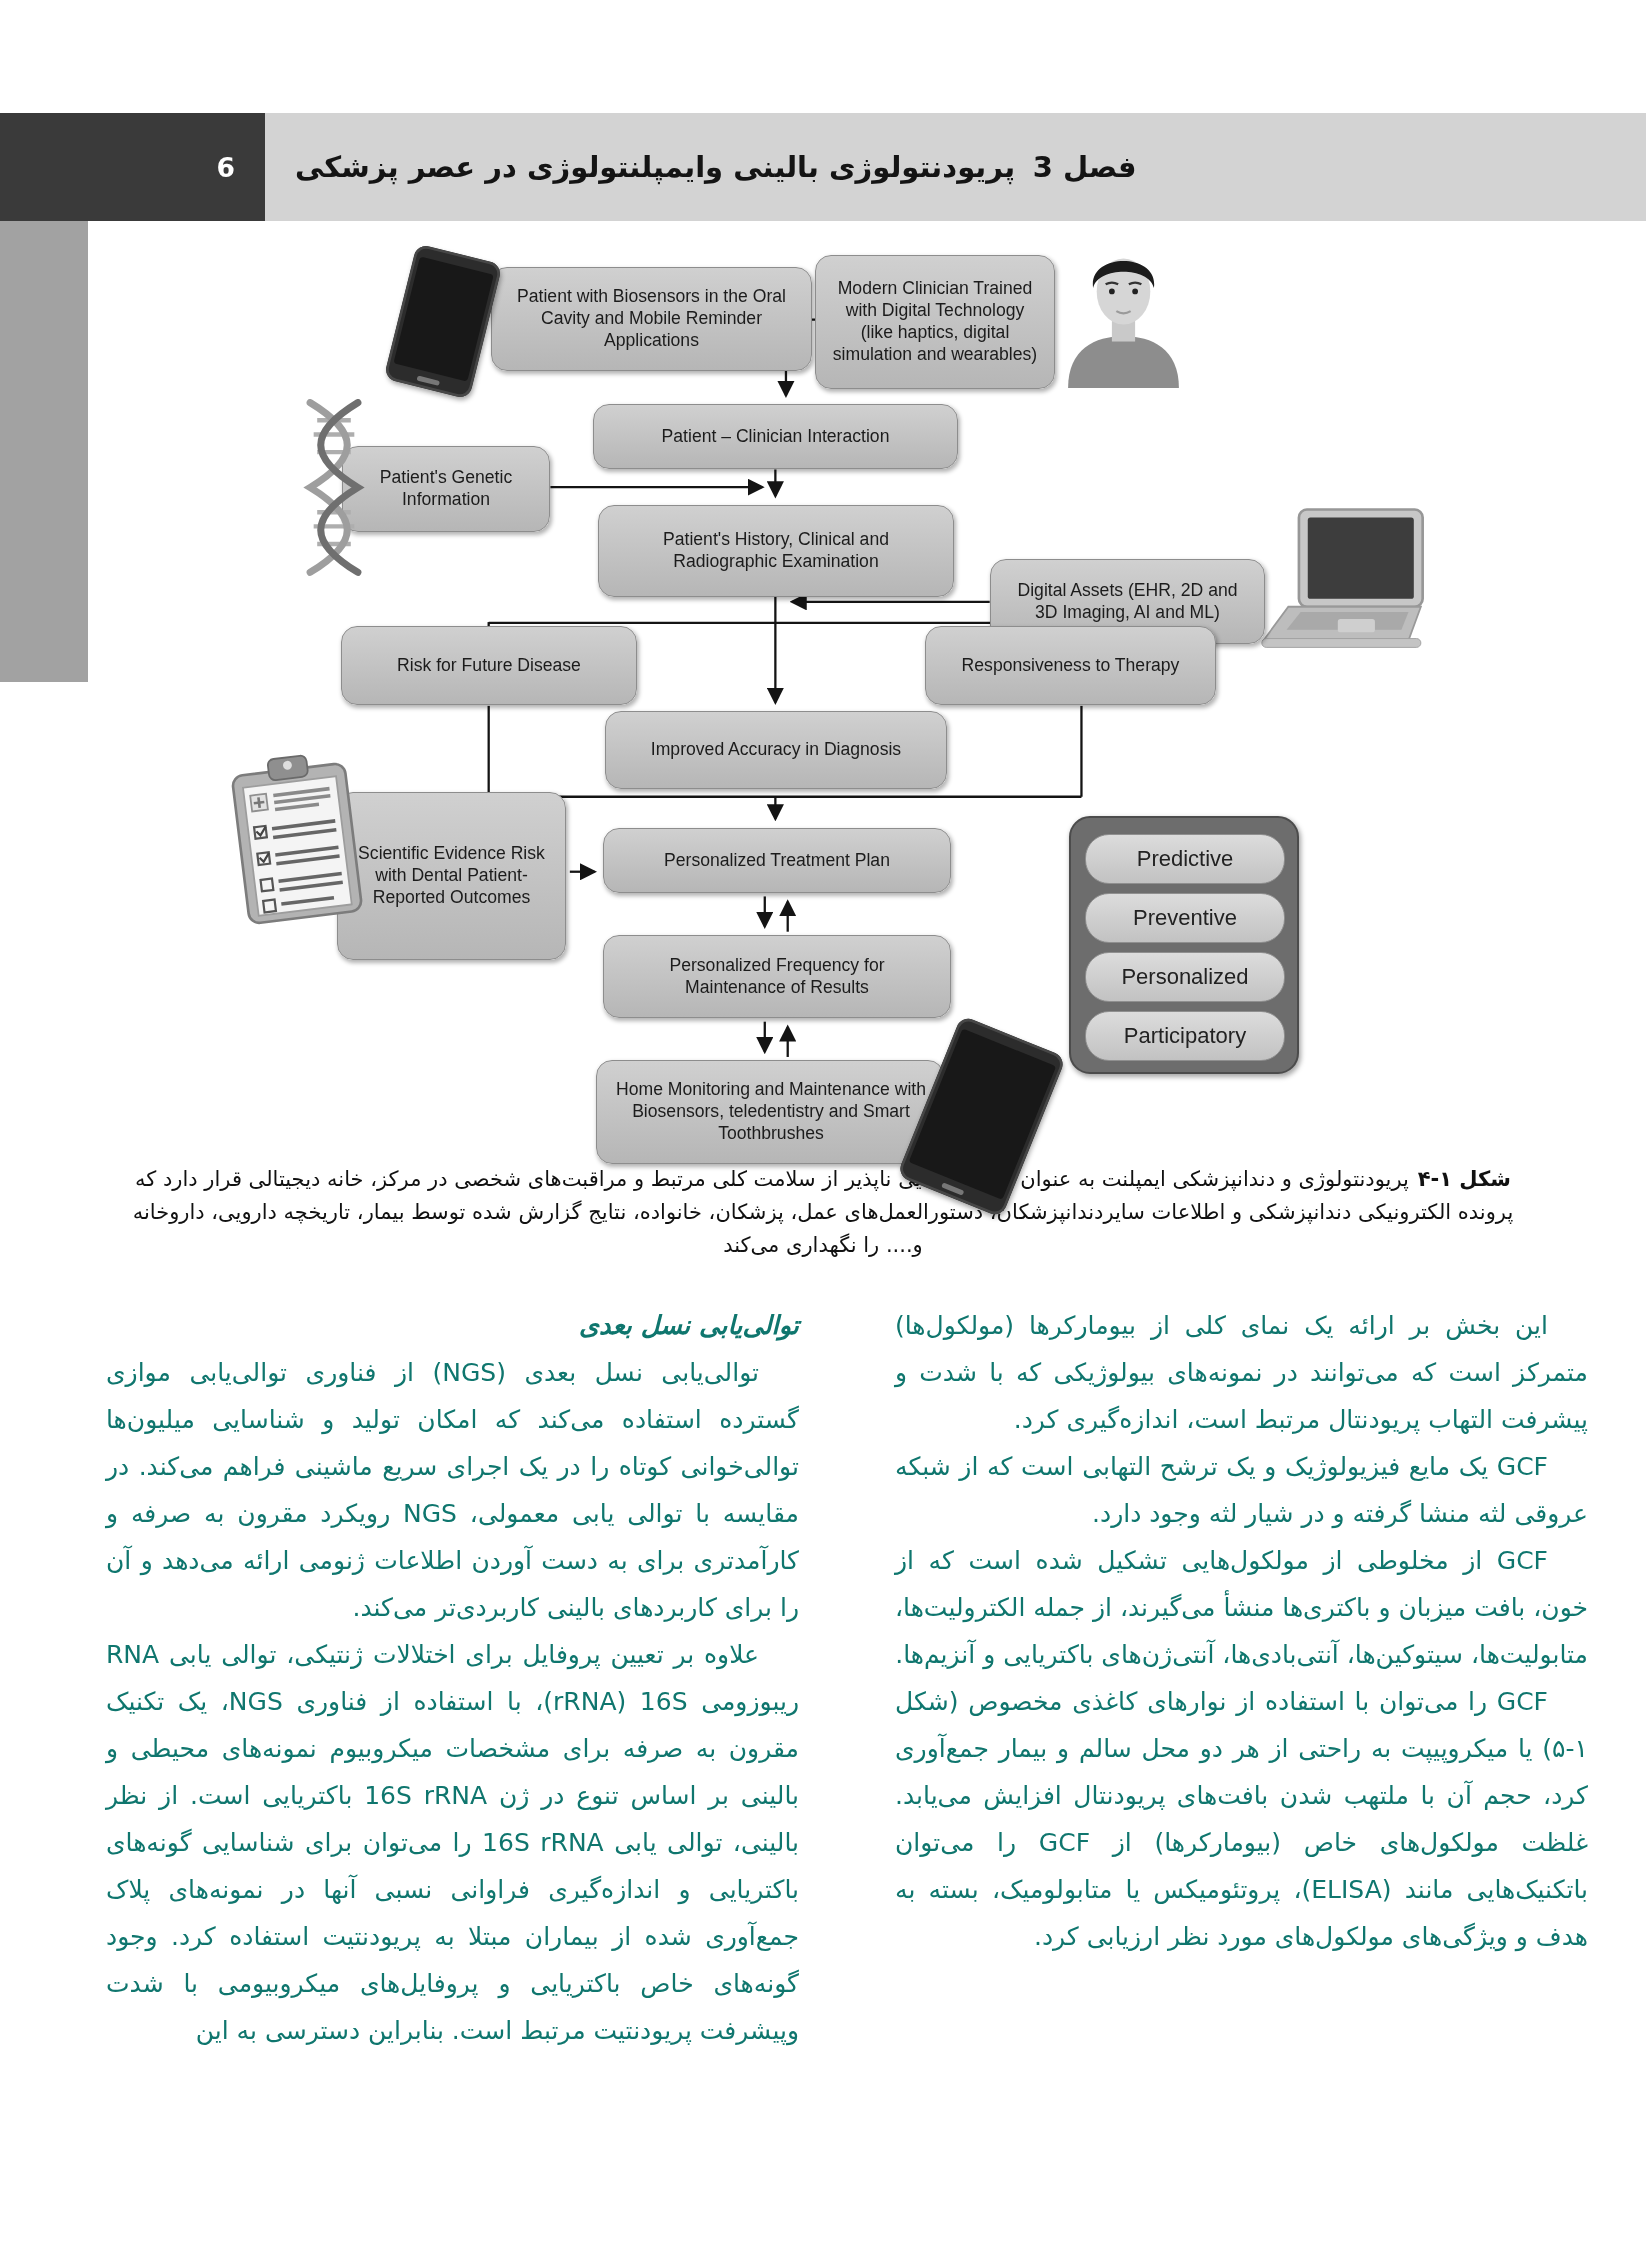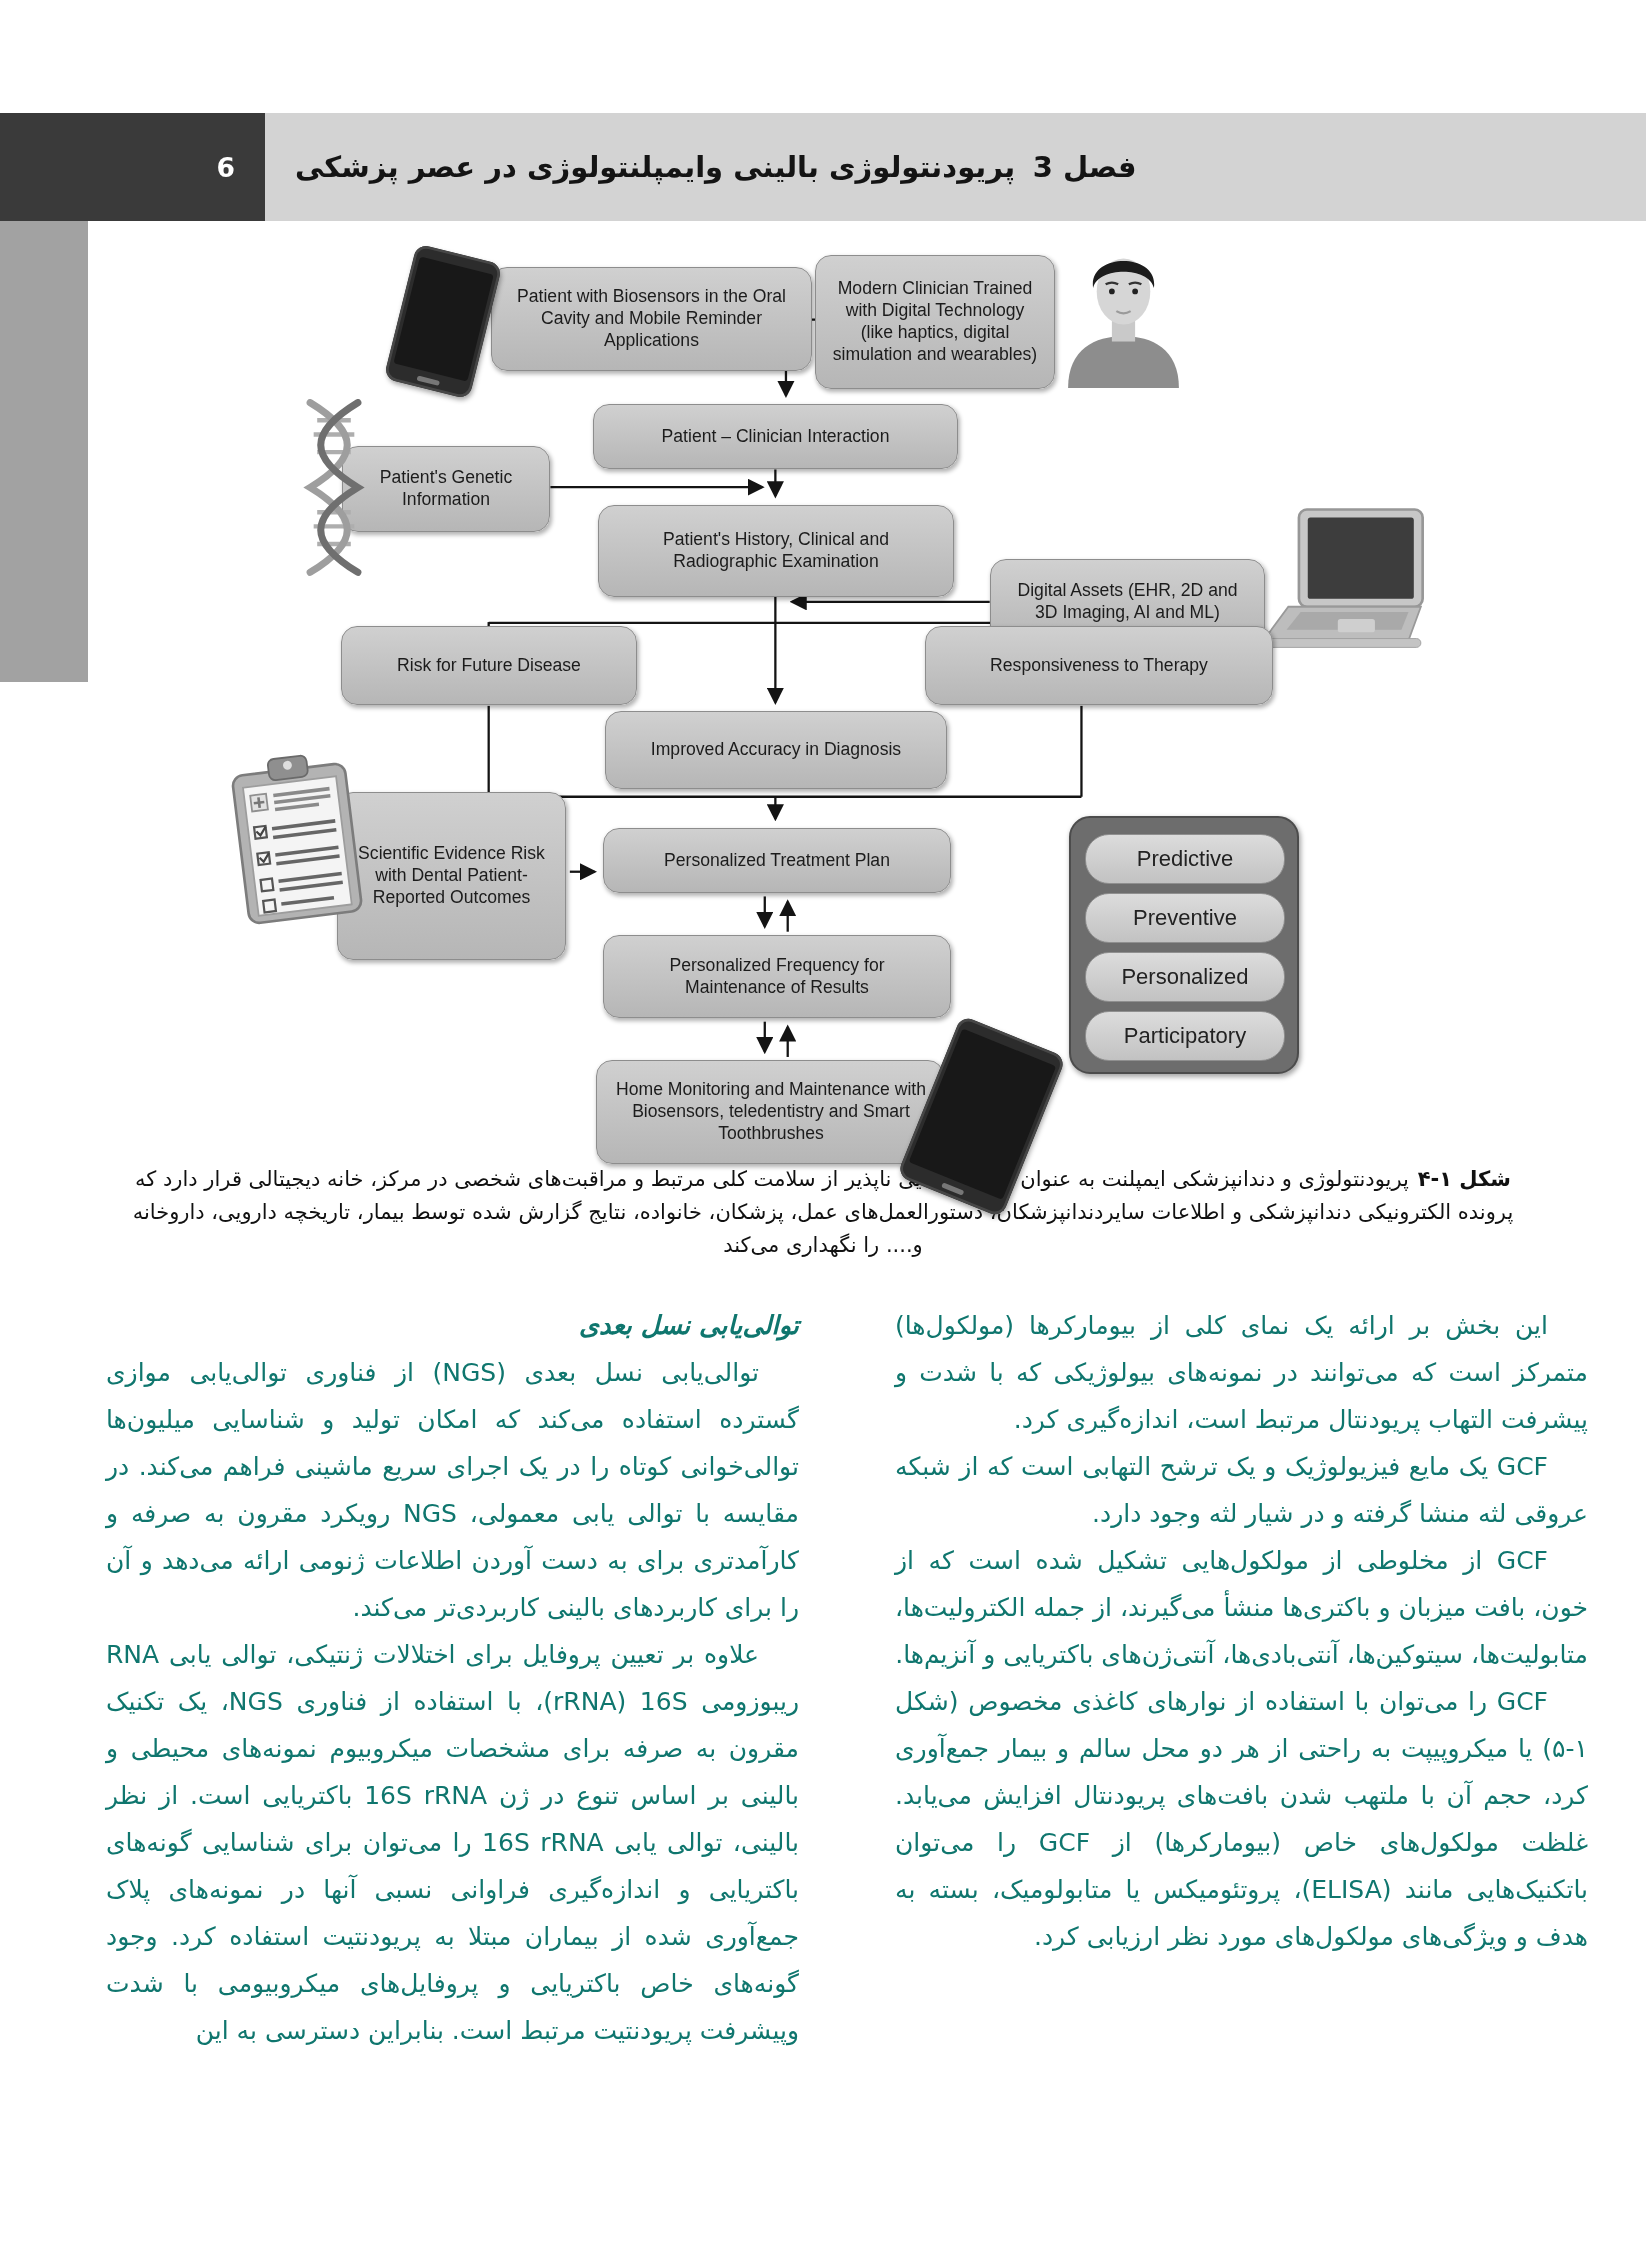--- a/index.html
+++ b/index.html
@@ -100,21 +100,21 @@
       </g>
     </svg>
 
     <div class="box" style="left:491px;top:267px;width:321px;height:104px;">Patient with Biosensors in the Oral Cavity and Mobile Reminder Applications</div>
     <div class="box" style="left:815px;top:255px;width:240px;height:134px;">Modern Clinician Trained with Digital Technology (like haptics, digital simulation and wearables)</div>
     <div class="box" style="left:593px;top:404px;width:365px;height:65px;">Patient – Clinician Interaction</div>
     <div class="box" style="left:342px;top:446px;width:208px;height:86px;">Patient's Genetic Information</div>
     <div class="box" style="left:598px;top:505px;width:356px;height:92px;">Patient's History, Clinical and Radiographic Examination</div>
     <div class="box" style="left:990px;top:559px;width:275px;height:85px;">Digital Assets (EHR, 2D and 3D Imaging, AI and ML)</div>
     <div class="box" style="left:341px;top:626px;width:296px;height:79px;">Risk for Future Disease</div>
-    <div class="box" style="left:925px;top:626px;width:348px;height:79px;">Responsiveness to Therapy</div>
+    <div class="box" style="left:925px;top:626px;width:291px;height:79px;">Responsiveness to Therapy</div>
     <div class="box" style="left:605px;top:711px;width:342px;height:78px;">Improved Accuracy in Diagnosis</div>
     <div class="box" style="left:337px;top:792px;width:229px;height:168px;">Scientific Evidence Risk with Dental Patient-Reported Outcomes</div>
     <div class="box" style="left:603px;top:828px;width:348px;height:65px;">Personalized Treatment Plan</div>
     <div class="box" style="left:603px;top:935px;width:348px;height:83px;">Personalized Frequency for Maintenance of Results</div>
     <div class="box" style="left:596px;top:1060px;width:348px;height:104px;padding-left:16px;">Home Monitoring and Maintenance with Biosensors, teledentistry and Smart Toothbrushes</div>
 
     <div class="panel4p" style="left:1069px;top:816px;width:226px;height:254px;">
       <div class="pill" style="top:16px;">Predictive</div>
       <div class="pill" style="top:75px;">Preventive</div>
       <div class="pill" style="top:134px;">Personalized</div>

